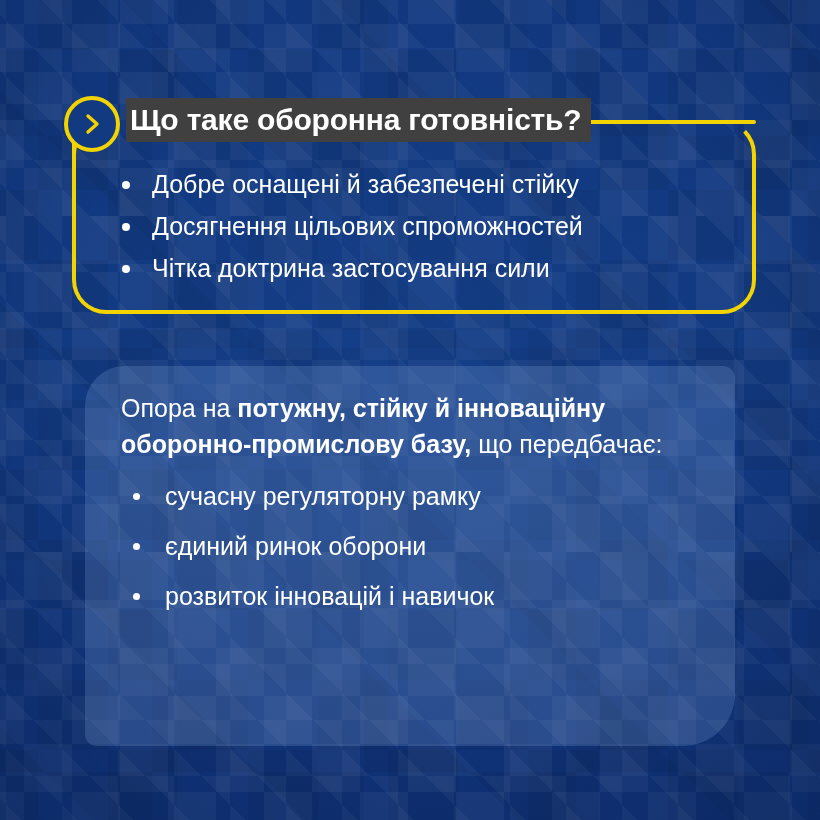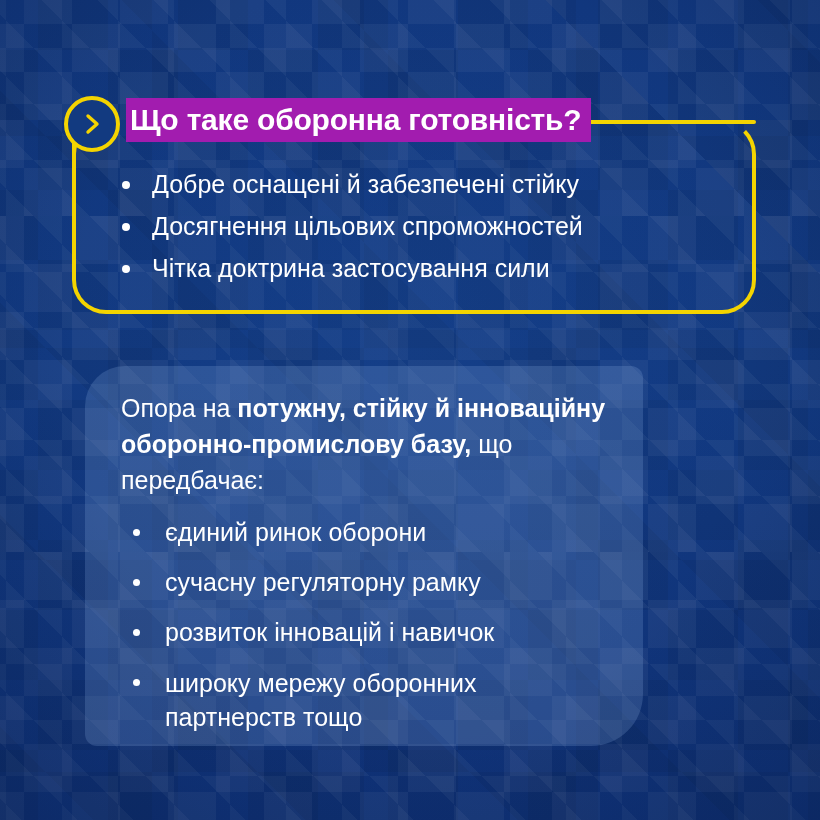--- a/index.html
+++ b/index.html
@@ -122,21 +122,21 @@
 
   .section-title {
     position: absolute;
     left: 126px;
     top: 98px;
     font-size: 30px;
     font-weight: bold;
     color: #ffffff;
     letter-spacing: -0.2px;
     white-space: nowrap;
-    background: #a21caf;
+    background: #404040;
     padding: 0 10px 0 4px;
     line-height: 44px;
   }
 
   .list-primary {
     position: absolute;
     left: 118px;
     top: 163px;
     margin: 0;
     padding: 0;
@@ -159,21 +159,21 @@
     height: 8px;
     border-radius: 50%;
     background: #ffffff;
   }
 
   
   .card {
     position: absolute;
     left: 85px;
     top: 366px;
-    width: 558px;
+    width: 650px;
     height: 380px;
     border-radius: 40px 12px 52px 12px;
     background: rgba(150,185,235,.20);
     box-sizing: border-box;
     overflow: hidden;
   }
   .card-inner {
     padding: 24px 30px 0 36px;
   }
   .card-lead {
@@ -242,23 +242,22 @@
     </ul>
 
     <div class="card">
       <div class="card-inner">
 
         <p class="card-lead">
           <span>Опора на </span><b>потужну, стійку й інноваційну оборонно-промислову базу,</b><span> що передбачає:</span>
         </p>
 
         <ul class="list-secondary">
+          <li>сучасну регуляторну рамку</li>
           <li>єдиний ринок оборони</li>
-          <li>сучасну регуляторну рамку</li>
           <li>розвиток інновацій і навичок</li>
-          <li class="two-line">широку мережу оборонних партнерств тощо</li>
         </ul>
 
       </div>
     </div>
 
   </div>
 </div>
 
 </body></html>

